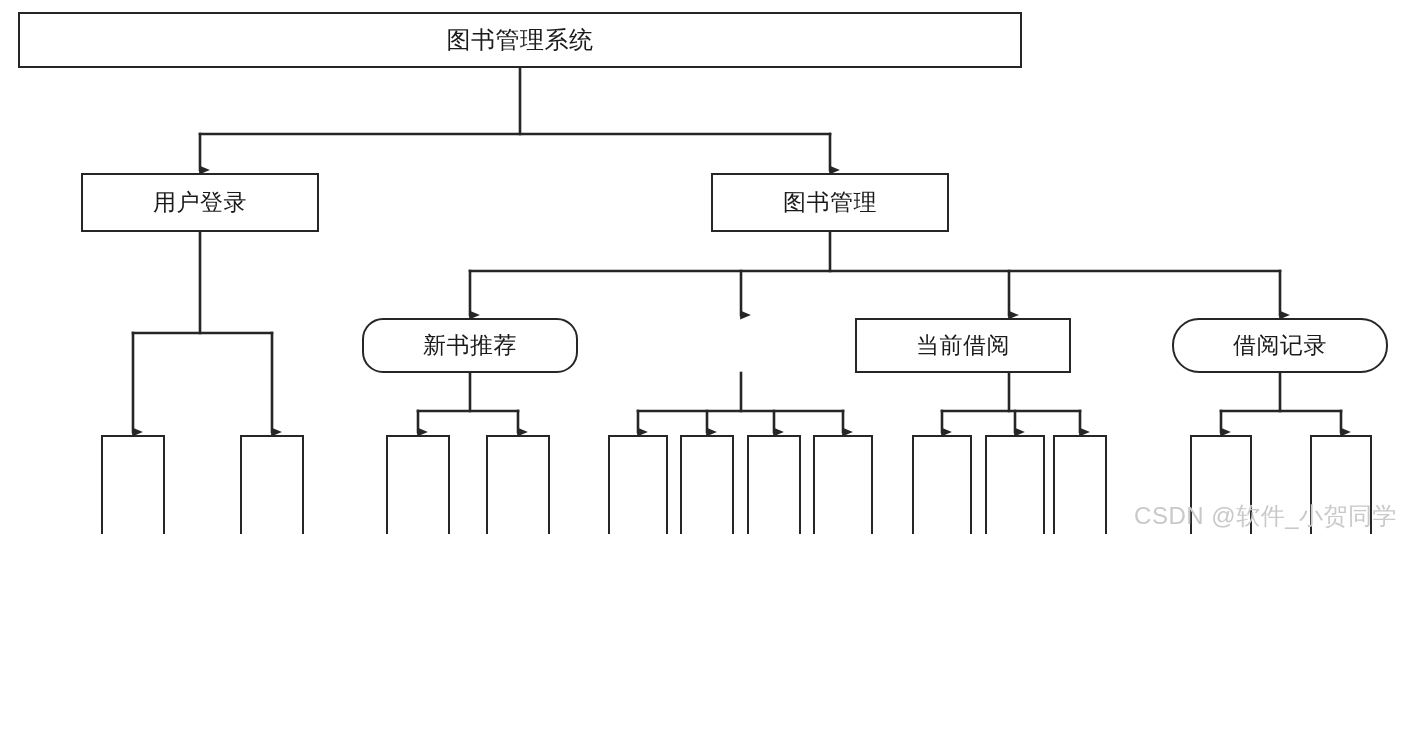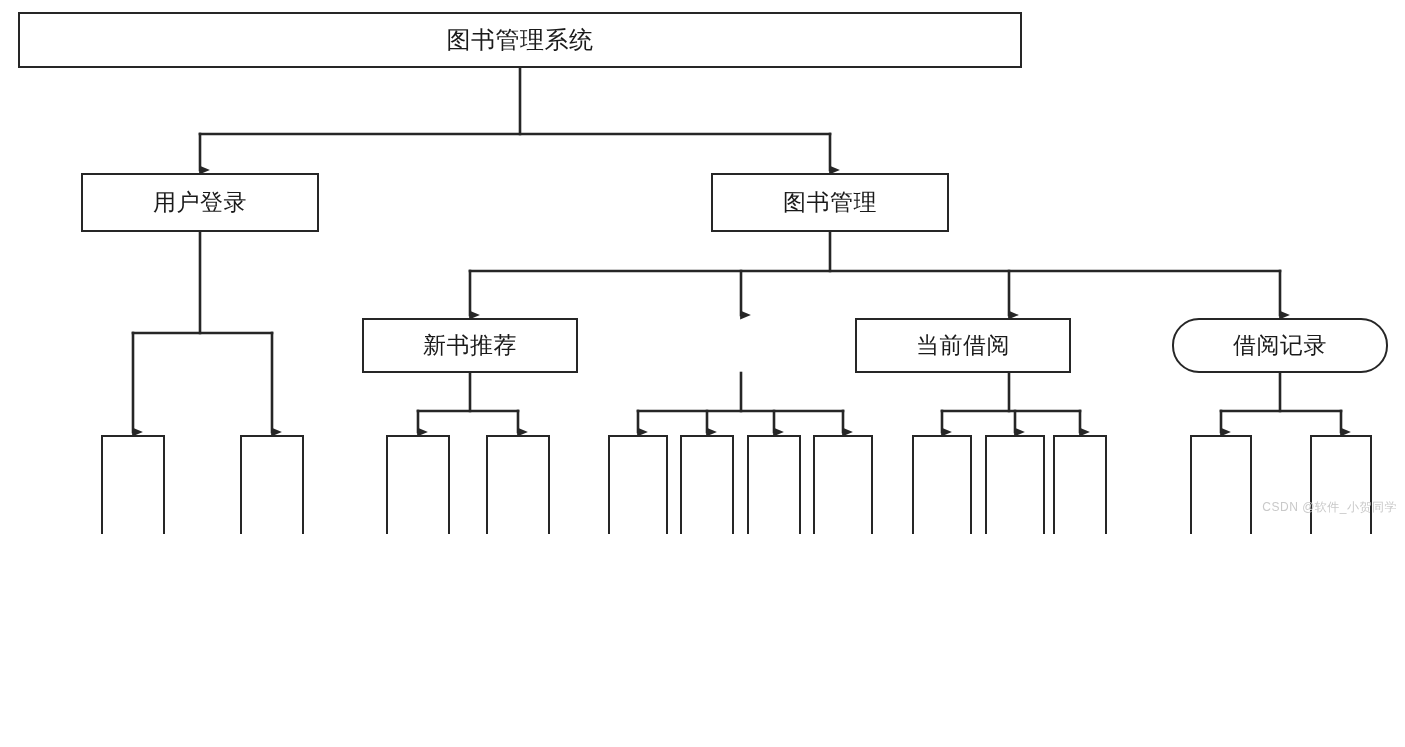--- a/index.html
+++ b/index.html
@@ -61,22 +61,22 @@
     text-orientation: upright;
     font-size: 25px;
     line-height: 1.02;
     letter-spacing: 1px;
     white-space: nowrap;
     max-height: 100%;
   }
   #watermark {
     position: absolute;
     right: 8px;
-    bottom: 18px;
-    font-size: 12px;
+    bottom: 2px;
+    font-size: 24px;
     color: #c9c9c9;
     letter-spacing: 0.5px;
     white-space: nowrap;
     user-select: none;
   }
 </style>
 </head>
 <body>
 
 <div id="canvas">
@@ -137,21 +137,21 @@
     <span class="label">图书管理系统</span>
   </div>
 
   <div class="node horiz" style="left: 81px; top: 173px; width: 238px; height: 59px;">
     <span class="label">用户登录</span>
   </div>
   <div class="node horiz" style="left: 711px; top: 173px; width: 238px; height: 59px;">
     <span class="label">图书管理</span>
   </div>
 
-  <div class="node horiz" style="left: 362px; top: 318px; width: 216px; height: 55px;">
+  <div class="node horiz" style="left: 362px; top: 318px; width: 216px; height: 55px; border-radius: 21px;">
     <span class="label">新书推荐</span>
   </div>
   <div class="node horiz" style="left: 855px; top: 318px; width: 216px; height: 55px;">
     <span class="label">当前借阅</span>
   </div>
   <div class="node horiz" style="left: 1172px; top: 318px; width: 216px; height: 55px; border-radius: 27px;">
     <span class="label">借阅记录</span>
   </div>
 
   <div class="node vert" style="left: 101px; top: 435px; width: 64px; height: 298px;">

